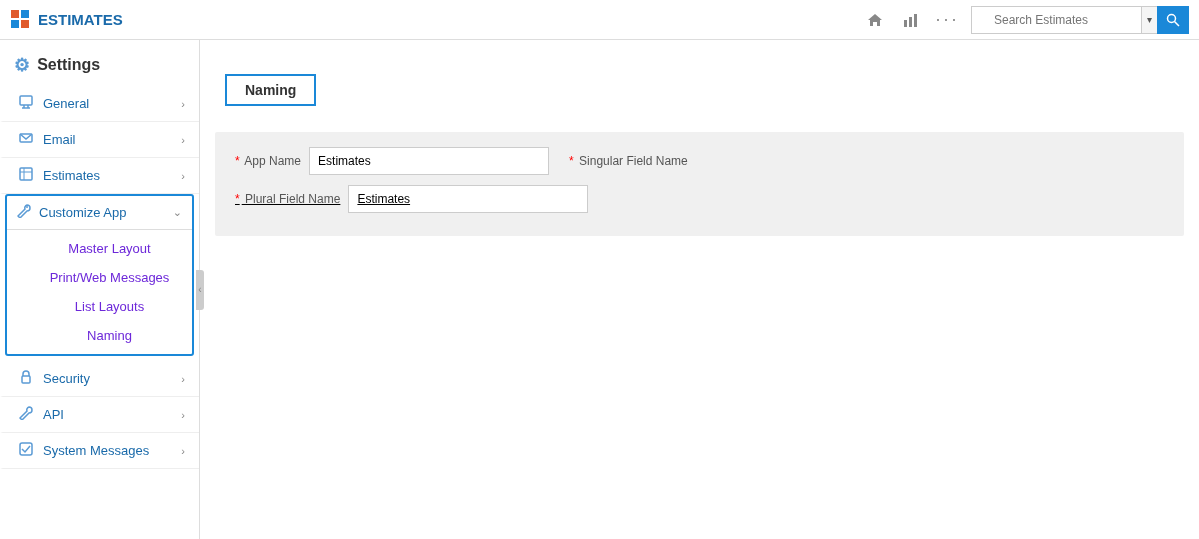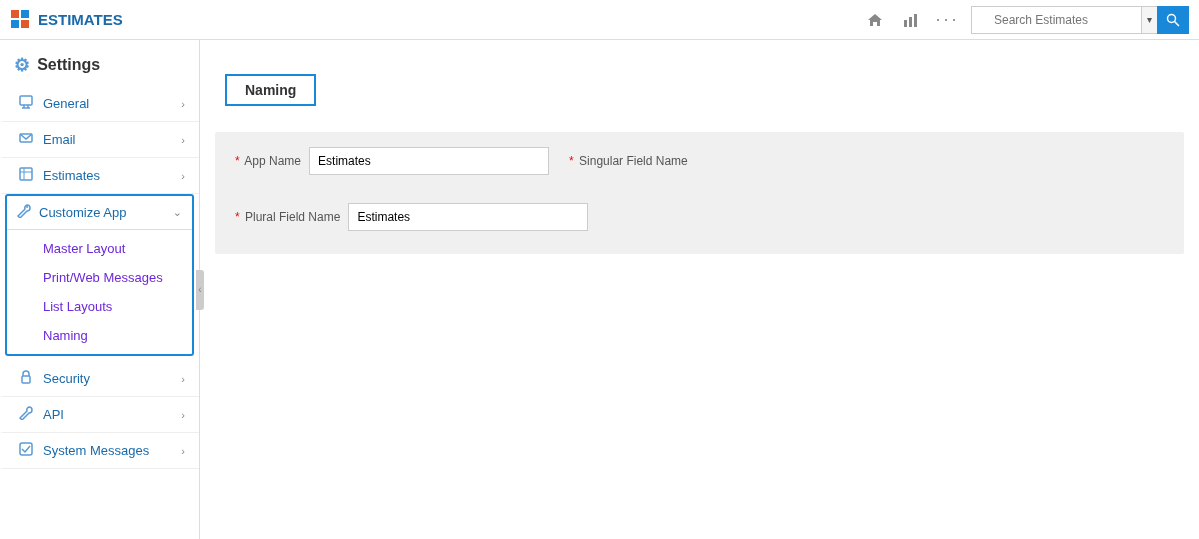--- a/index.html
+++ b/index.html
@@ -131,20 +131,21 @@
       font-size: 11px;
       color: #888;
     }
 
     
     .customize-submenu {
       border: 2px solid #1a88d8;
       margin: 0 5px 5px 5px;
       border-radius: 3px;
       background: #fff;
+      text-align: center;
     }
     .customize-submenu-header {
       display: flex;
       align-items: center;
       padding: 8px 10px;
       color: #1a6aaa;
       font-size: 13px;
       cursor: pointer;
       border-bottom: 1px solid #ddd;
     }
@@ -225,24 +226,24 @@
     
     .form-section {
       background: #f0f0f0;
       margin: 0 15px 15px 15px;
       padding: 15px 20px;
       border-radius: 2px;
     }
     .form-row {
       display: flex;
       align-items: center;
-      margin-bottom: 28px;
+      margin-bottom: 10px;
       gap: 20px;
     }
-    .form-row:last-child { margin-bottom: 8px; }
+    .form-row:last-child { margin-bottom: 8px; text-decoration: underline; }
     .form-field {
       display: flex;
       align-items: center;
       gap: 8px;
     }
     .field-label {
       font-size: 12px;
       color: #555;
       white-space: nowrap;
     }

